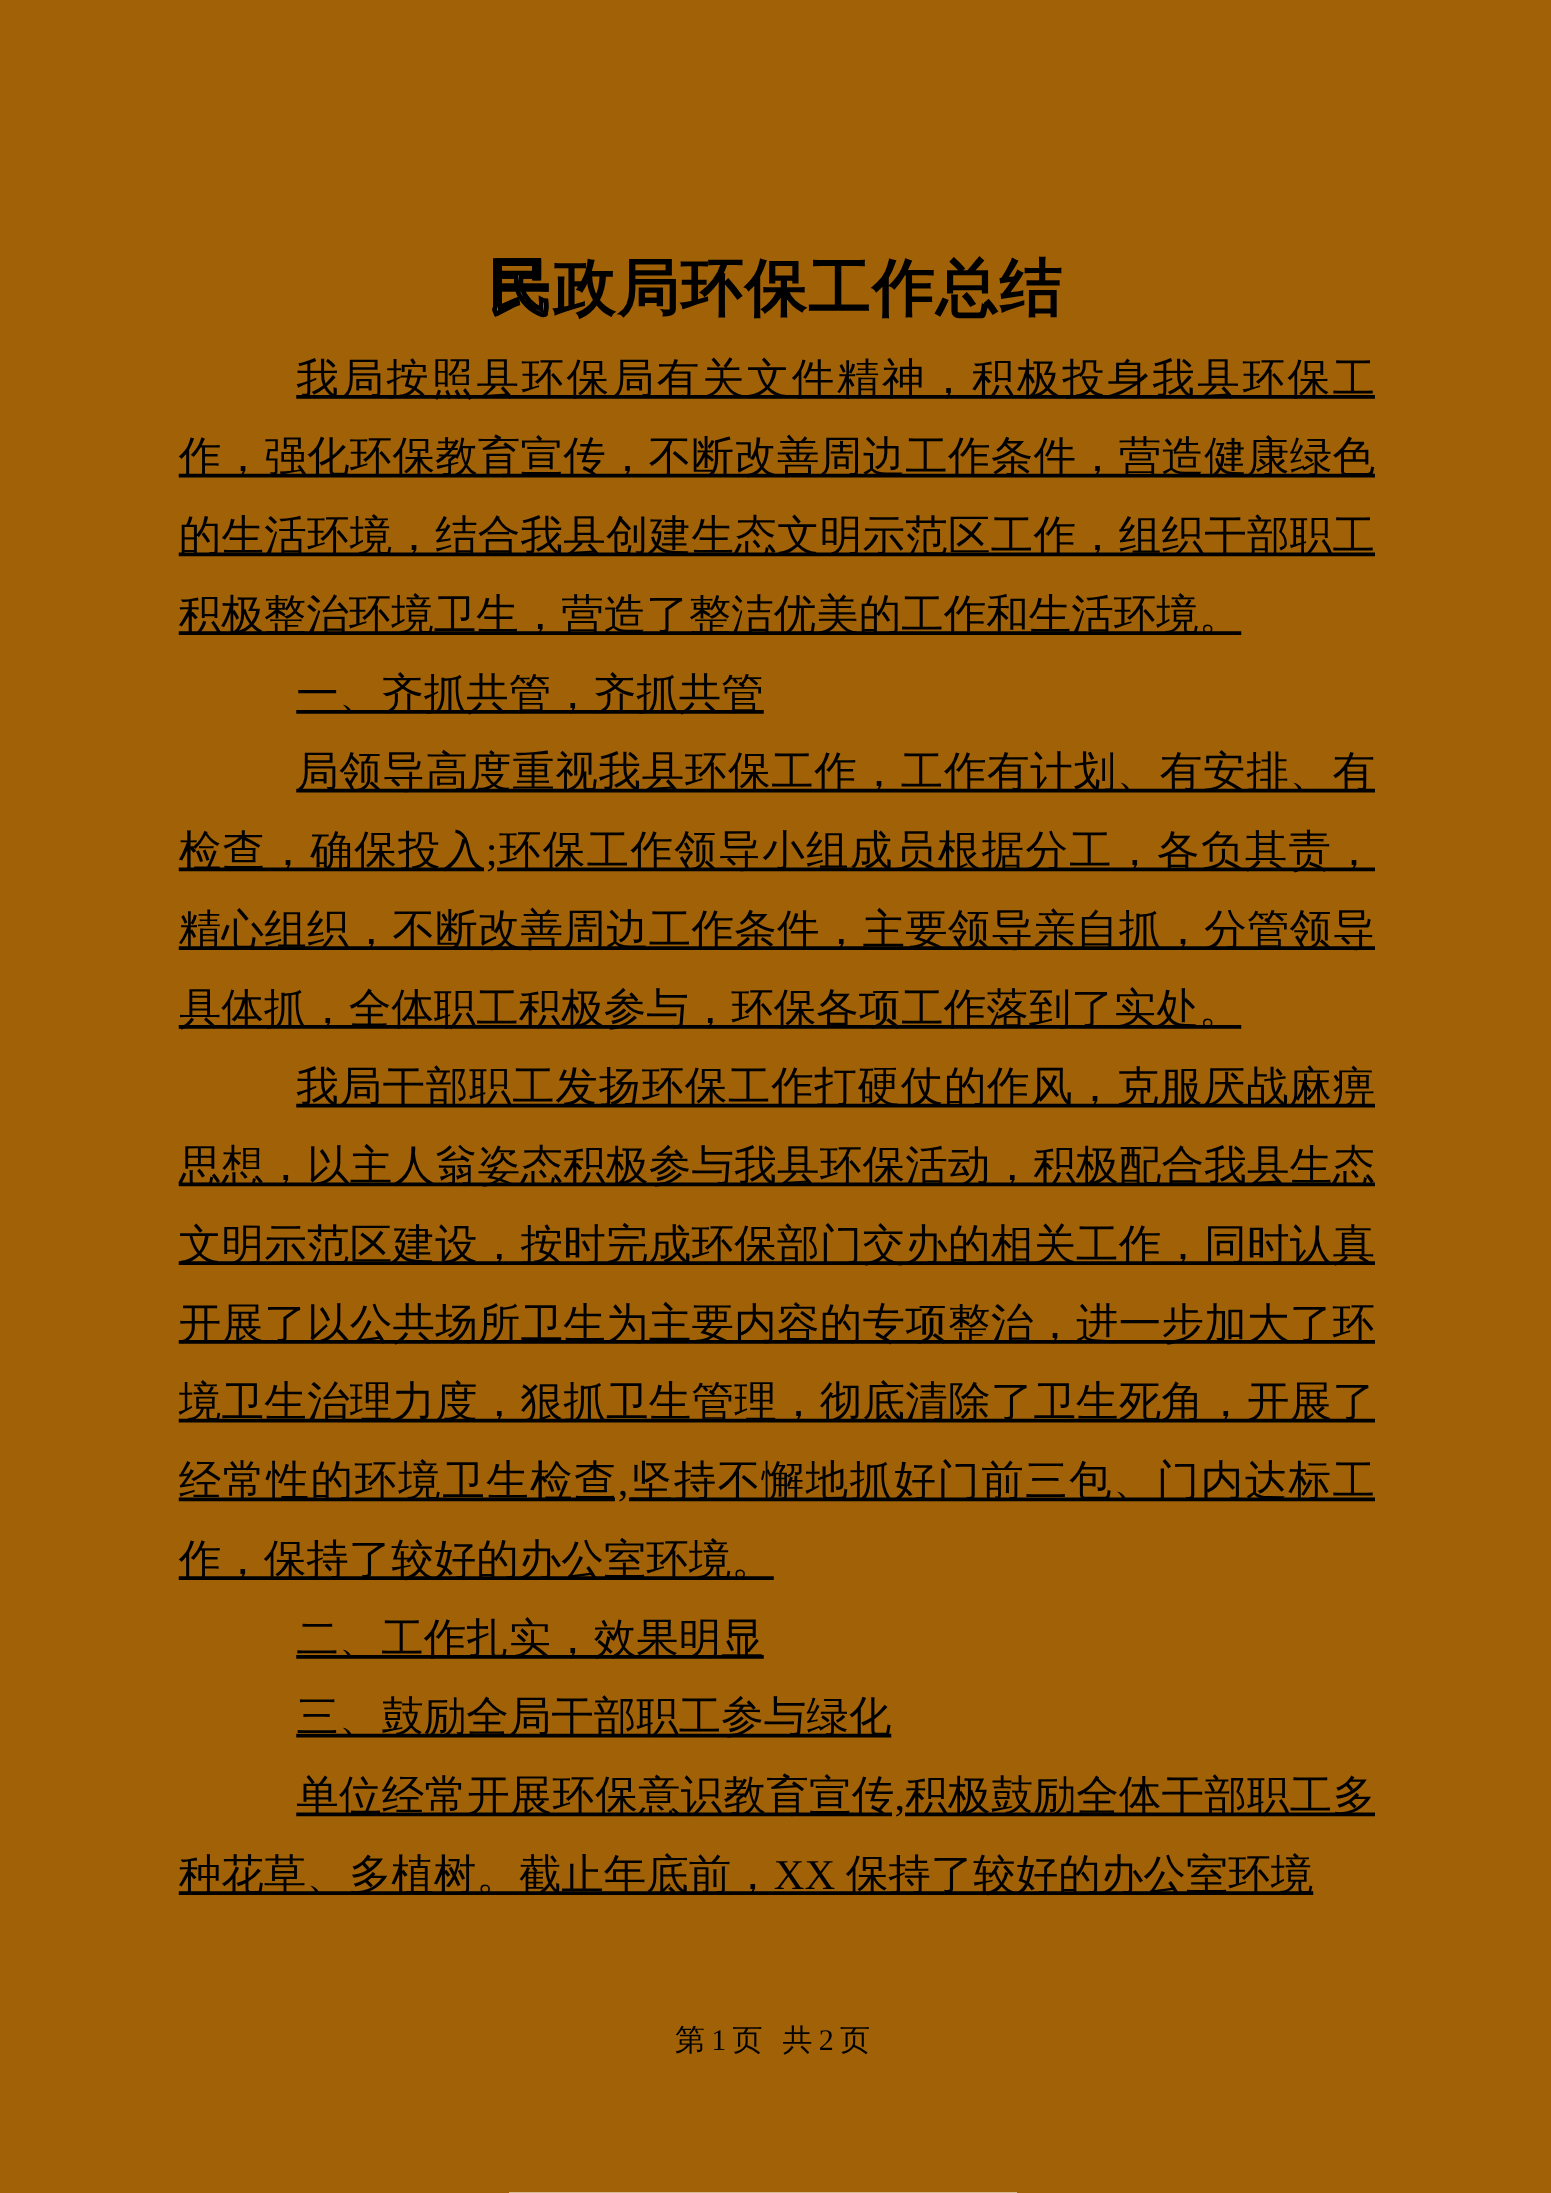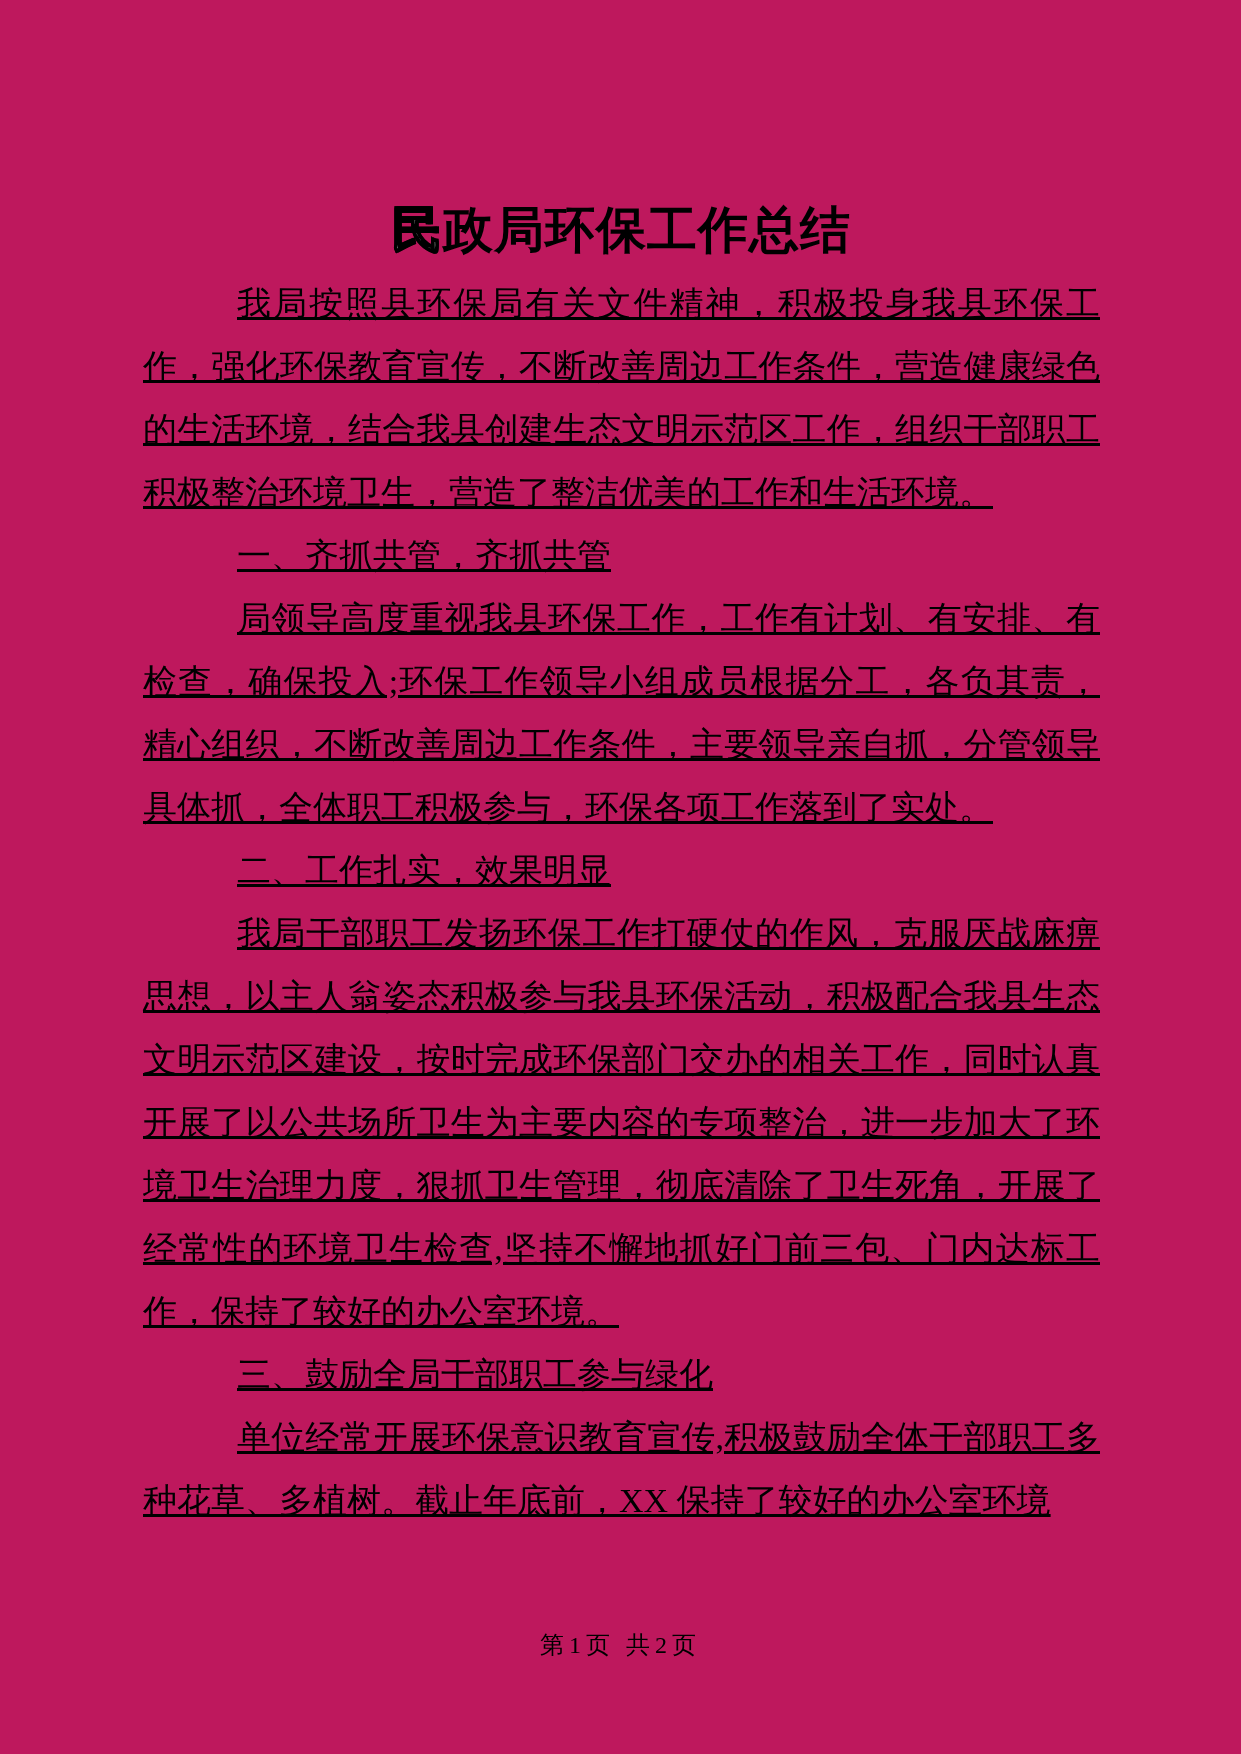--- a/index.html
+++ b/index.html
@@ -4,21 +4,21 @@
 <style>
   html, body {
     margin: 0;
     padding: 0;
     background: #ffffff;
   }
   .page {
     position: relative;
     width: 1241px;
     height: 1754px;
-    background: #be185d;
+    background: #a16207;
     overflow: hidden;
     font-family: "Liberation Serif", "DejaVu Serif", serif;
     color: #000000;
   }
   .content {
     position: absolute;
     left: 143px;
     top: 198px;
     width: 957px;
   }
@@ -49,40 +49,39 @@
   }
   .footer {
     position: absolute;
     left: 0;
     right: 0;
     top: 1616px;
     text-align: center;
     font-size: 24px;
     line-height: 34px;
     letter-spacing: 5px;
-    margin-top: 12px;
   }
 </style>
 </head>
 <body>
 
 <div class="page">
   <div class="content">
 
     <h1 class="doc-title"><span class="outline-first">民</span><span>政局环保工作总结</span></h1>
 
     <p class="par">我局按照县环保局有关文件精神，积极投身我县环保工作，强化环保教育宣传，不断改善周边工作条件，营造健康绿色的生活环境，结合我县创建生态文明示范区工作，组织干部职工积极整治环境卫生，营造了整洁优美的工作和生活环境。</p>
 
     <p class="par">一、齐抓共管，齐抓共管</p>
 
     <p class="par">局领导高度重视我县环保工作，工作有计划、有安排、有检查，确保投入;环保工作领导小组成员根据分工，各负其责，精心组织，不断改善周边工作条件，主要领导亲自抓，分管领导具体抓，全体职工积极参与，环保各项工作落到了实处。</p>
 
+    <p class="par">我局干部职工发扬环保工作打硬仗的作风，克服厌战麻痹思想，以主人翁姿态积极参与我县环保活动，积极配合我县生态文明示范区建设，按时完成环保部门交办的相关工作，同时认真开展了以公共场所卫生为主要内容的专项整治，进一步加大了环境卫生治理力度，狠抓卫生管理，彻底清除了卫生死角，开展了经常性的环境卫生检查,坚持不懈地抓好门前三包、门内达标工作，保持了较好的办公室环境。</p>
+
     <p class="par">二、工作扎实，效果明显</p>
-
-    <p class="par">我局干部职工发扬环保工作打硬仗的作风，克服厌战麻痹思想，以主人翁姿态积极参与我县环保活动，积极配合我县生态文明示范区建设，按时完成环保部门交办的相关工作，同时认真开展了以公共场所卫生为主要内容的专项整治，进一步加大了环境卫生治理力度，狠抓卫生管理，彻底清除了卫生死角，开展了经常性的环境卫生检查,坚持不懈地抓好门前三包、门内达标工作，保持了较好的办公室环境。</p>
 
     <p class="par">三、鼓励全局干部职工参与绿化</p>
 
     <p class="par">单位经常开展环保意识教育宣传,积极鼓励全体干部职工多种花草、多植树。截止年底前，XX 保持了较好的办公室环境</p>
 
   </div>
 
   <div class="footer">
     <span>第1页 共2页</span>
   </div>

